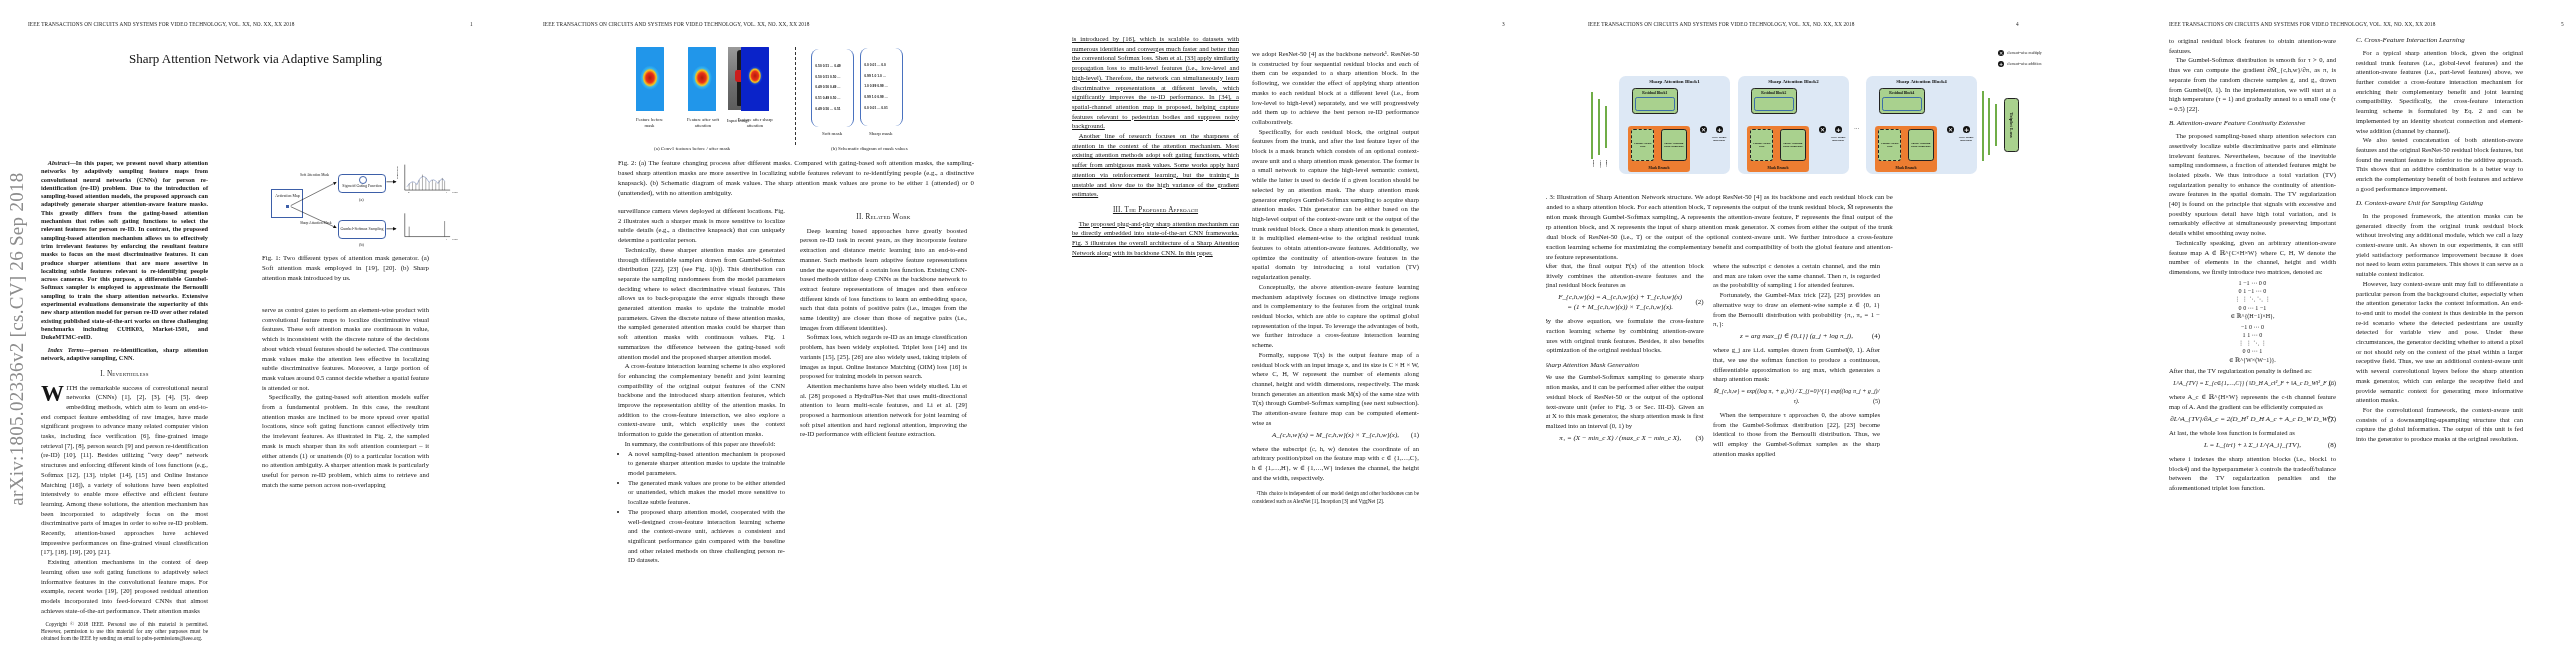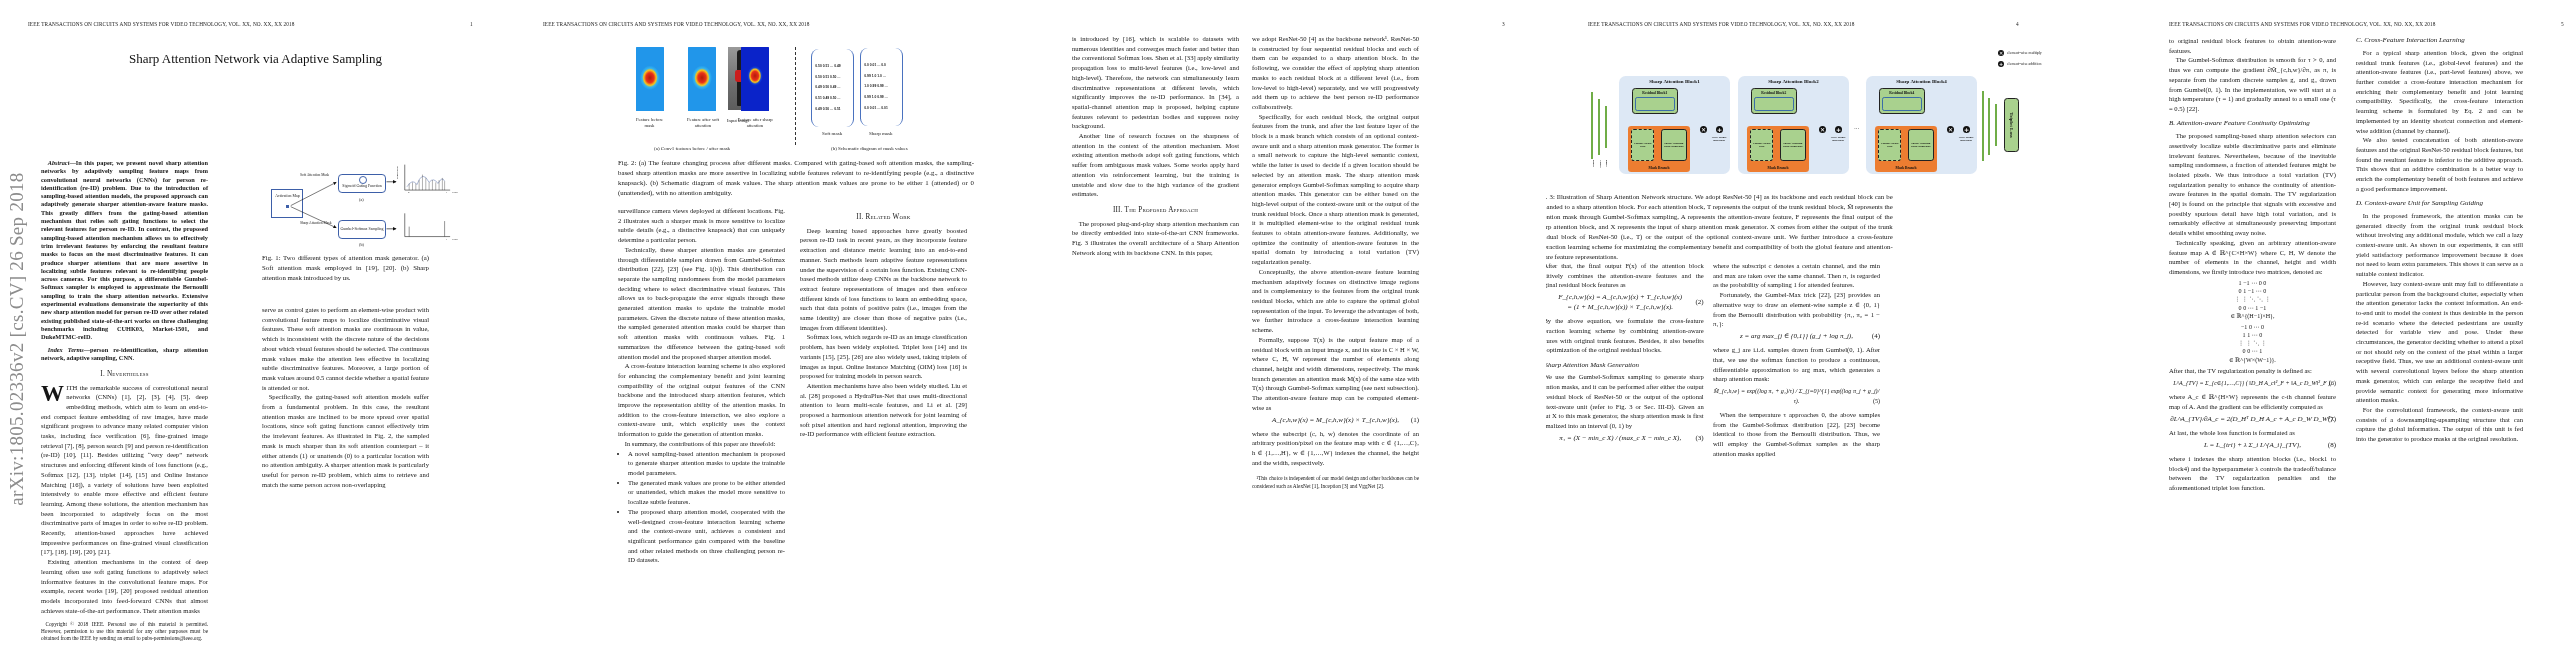--- a/index.html
+++ b/index.html
@@ -211,27 +211,27 @@
     <div class="sec-title">II. Related Work</div>
     <p>Deep learning based approaches have greatly boosted person re-ID task in recent years, as they incorporate feature extraction and distance metric learning into an end-to-end manner. Such methods learn adaptive feature representations under the supervision of a certain loss function. Existing CNN-based methods utilize deep CNNs as the backbone network to extract feature representations of images and then enforce different kinds of loss functions to learn an embedding space, such that data points of positive pairs (i.e., images from the same identity) are closer than those of negative pairs (i.e., images from different identities).</p>
     <p>Softmax loss, which regards re-ID as an image classification problem, has been widely exploited. Triplet loss [14] and its variants [15], [25], [26] are also widely used, taking triplets of images as input. Online Instance Matching (OIM) loss [16] is proposed for training models in person search.</p>
     <p>Attention mechanisms have also been widely studied. Liu et al. [28] proposed a HydraPlus-Net that uses multi-directional attention to learn multi-scale features, and Li et al. [29] proposed a harmonious attention network for joint learning of soft pixel attention and hard regional attention, improving the re-ID performance with efficient feature extraction.</p>
   </div>
 </div>
 
 <div class="page" style="left:1030px;">
   <div class="pageno" style="left:472px;">3</div>
 
-  <div class="col" style="left:42px; top:34px; width:167px; font-size:6.6px; line-height:9.7px;">
+  <div class="col" style="left:42px; top:34px; width:167px; font-size:6.6px; line-height:9.7px;text-decoration:underline;">
     <p class="noindent">is introduced by [16], which is scalable to datasets with numerous identities and converges much faster and better than the conventional Softmax loss. Shen et al. [33] apply similarity propagation loss to multi-level features (i.e., low-level and high-level). Therefore, the network can simultaneously learn discriminative representations at different levels, which significantly improves the re-ID performance. In [34], a spatial-channel attention map is proposed, helping capture features relevant to pedestrian bodies and suppress noisy background.</p>
     <p>Another line of research focuses on the sharpness of attention in the context of the attention mechanism. Most existing attention methods adopt soft gating functions, which suffer from ambiguous mask values. Some works apply hard attention via reinforcement learning, but the training is unstable and slow due to the high variance of the gradient estimates.</p>
     <div class="sec-title">III. The Proposed Approach</div>
     <p>The proposed plug-and-play sharp attention mechanism can be directly embedded into state-of-the-art CNN frameworks. Fig. 3 illustrates the overall architecture of a Sharp Attention Network along with its backbone CNN. In this paper,</p>
   </div>
-  <div class="col" style="left:222px; top:34px; width:167px; font-size:6.6px; line-height:9.7px;">
+  <div class="col" style="left:222px; top:49px; width:167px; font-size:6.6px; line-height:9.7px;">
     <p class="noindent">we adopt ResNet-50 [4] as the backbone network¹. ResNet-50 is constructed by four sequential residual blocks and each of them can be expanded to a sharp attention block. In the following, we consider the effect of applying sharp attention masks to each residual block at a different level (i.e., from low-level to high-level) separately, and we will progressively add them up to achieve the best person re-ID performance collaboratively.</p>
     <p>Specifically, for each residual block, the original output features from the trunk, and after the last feature layer of the block is a mask branch which consists of an optional context-aware unit and a sharp attention mask generator. The former is a small network to capture the high-level semantic context, while the latter is used to decide if a given location should be selected by an attention mask. The sharp attention mask generator employs Gumbel-Softmax sampling to acquire sharp attention masks. This generator can be either based on the high-level output of the context-aware unit or the output of the trunk residual block. Once a sharp attention mask is generated, it is multiplied element-wise to the original residual trunk features to obtain attention-aware features. Additionally, we optimize the continuity of attention-aware features in the spatial domain by introducing a total variation (TV) regularization penalty.</p>
     <p>Conceptually, the above attention-aware feature learning mechanism adaptively focuses on distinctive image regions and is complementary to the features from the original trunk residual blocks, which are able to capture the optimal global representation of the input. To leverage the advantages of both, we further introduce a cross-feature interaction learning scheme.</p>
     <p>Formally, suppose T(x) is the output feature map of a residual block with an input image x, and its size is C × H × W, where C, H, W represent the number of elements along channel, height and width dimensions, respectively. The mask branch generates an attention mask M(x) of the same size with T(x) through Gumbel-Softmax sampling (see next subsection). The attention-aware feature map can be computed element-wise as</p>
     <div class="eq"><span>A_{c,h,w}(x) = M_{c,h,w}(x) × T_{c,h,w}(x),</span><span class="num">(1)</span></div>
     <p class="noindent">where the subscript (c, h, w) denotes the coordinate of an arbitrary position/pixel on the feature map with c ∈ {1,…,C}, h ∈ {1,…,H}, w ∈ {1,…,W} indexes the channel, the height and the width, respectively.</p>
     <p class="footnote" style="margin-top:7.8px; text-indent:4.4px;">¹This choice is independent of our model design and other backbones can be considered such as AlexNet [1], Inception [3] and VggNet [2].</p>
   </div>
 </div>
 
@@ -353,21 +353,21 @@
   </div>
 </div>
 
 <div class="page" style="left:2061px;">
   <div class="runhead" style="left:108px;">IEEE TRANSACTIONS ON CIRCUITS AND SYSTEMS FOR VIDEO TECHNOLOGY, VOL. XX, NO. XX, XX 2018</div>
   <div class="pageno" style="left:500px;">5</div>
 
   <div class="col" style="left:108px; top:36px; width:167px; font-size:6.6px; line-height:9.7px;">
     <p class="noindent">to original residual block features to obtain attention-ware features.</p>
     <p>The Gumbel-Softmax distribution is smooth for τ &gt; 0, and thus we can compute the gradient ∂M̂_{c,h,w}/∂π₁ as π₁ is separate from the random discrete samples g₁ and g₀ drawn from Gumbel(0, 1). In the implementation, we will start at a high temperature (τ = 1) and gradually anneal to a small one (τ = 0.5) [22].</p>
-    <div class="subsec">B. Attention-aware Feature Continuity Optimizing</div>
+    <div class="subsec">B. Attention-aware Feature Continuity Extensive</div>
     <p>The proposed sampling-based sharp attention selectors can assertively localize subtle discriminative parts and eliminate irrelevant features. Nevertheless, because of the inevitable sampling randomness, a fraction of attended features might be isolated pixels. We thus introduce a total variation (TV) regularization penalty to enhance the continuity of attention-aware features in the spatial domain. The TV regularization [40] is found on the principle that signals with excessive and possibly spurious detail have high total variation, and is remarkably effective at simultaneously preserving important details whilst smoothing away noise.</p>
     <p>Technically speaking, given an arbitrary attention-aware feature map A ∈ ℝ^{C×H×W} where C, H, W denote the number of elements in the channel, height and width dimensions, we firstly introduce two matrices, denoted as:</p>
     <div class="mat">
       <div>1   −1   ⋯   0   0</div>
       <div>0   1   −1   ⋯   0</div>
       <div>⋮   ⋮   ⋱   ⋱   ⋮</div>
       <div>0   0   ⋯   1   −1</div>
       <div>∈ ℝ^{(H−1)×H},</div>
     </div>
     <div class="mat">

